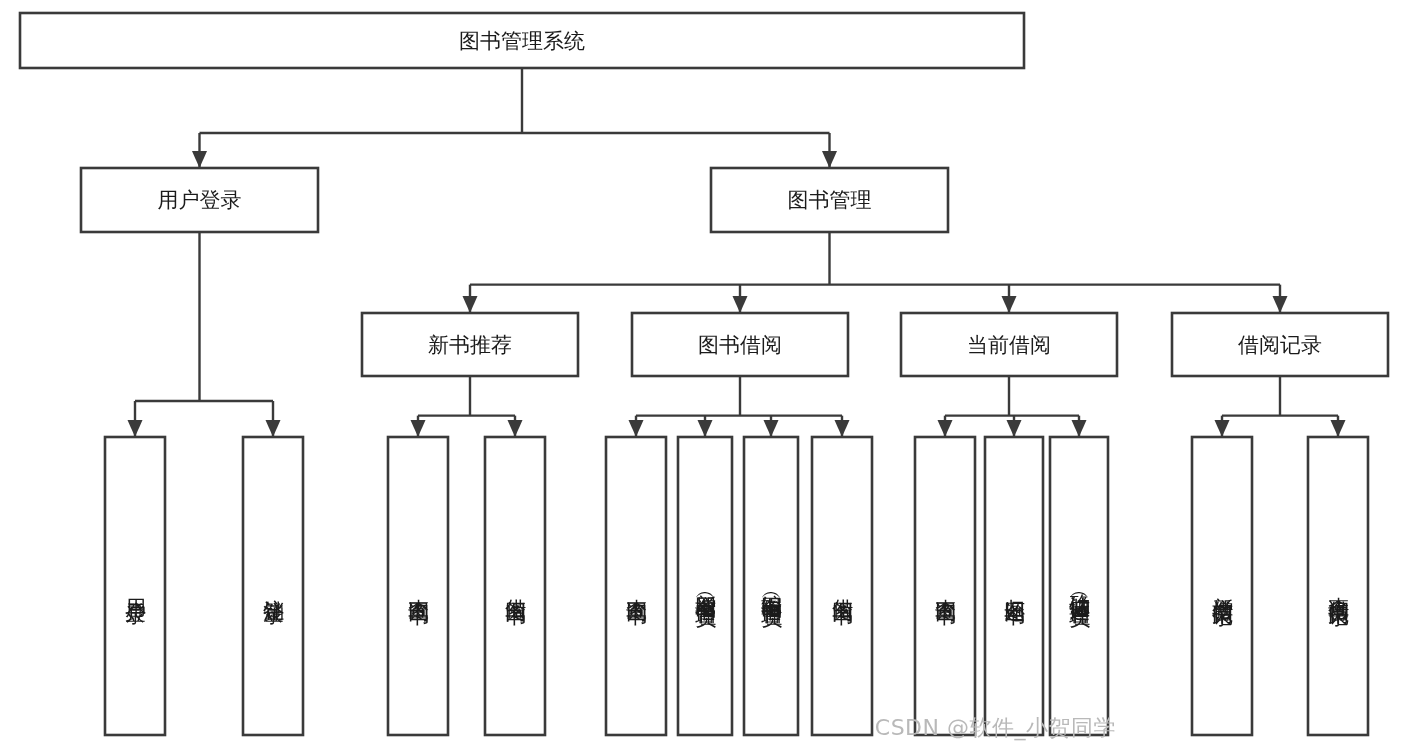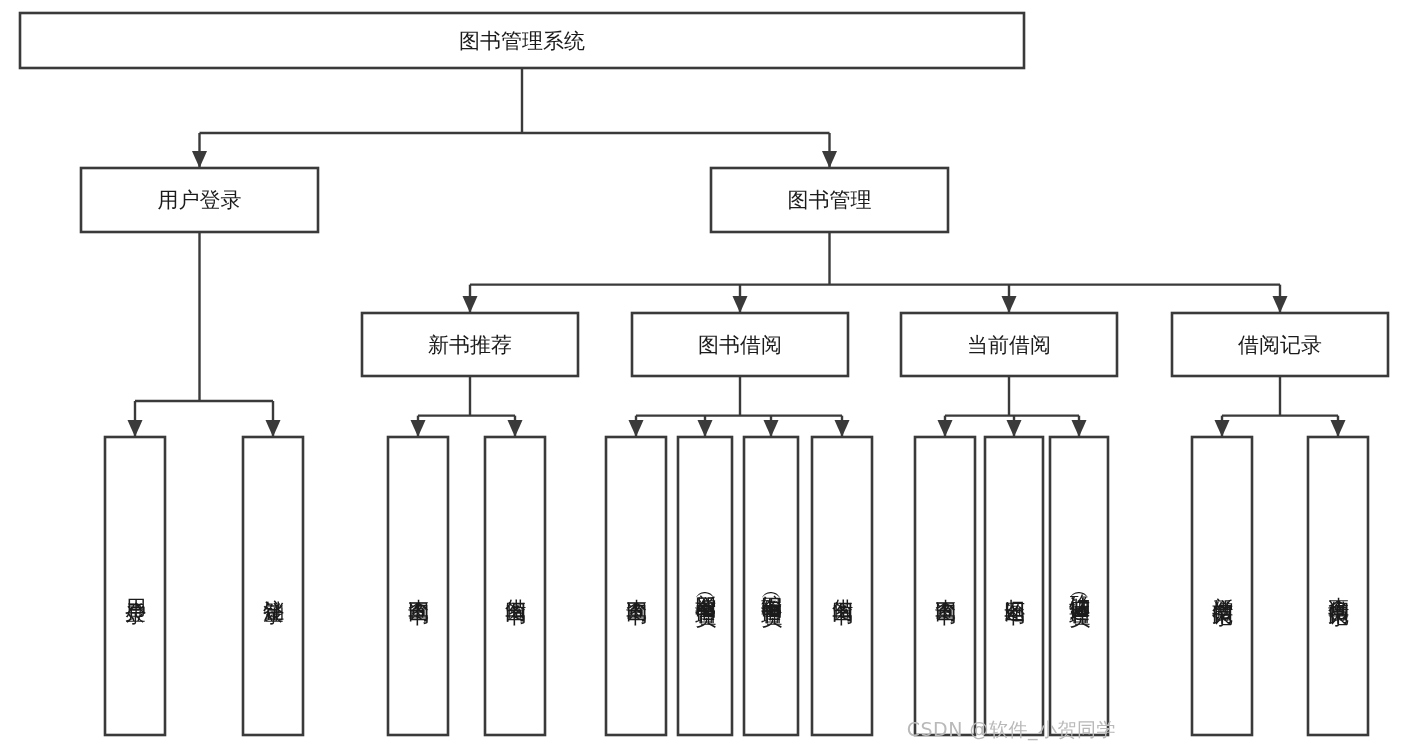--- a/index.html
+++ b/index.html
@@ -62,21 +62,21 @@
     align-items: center;
     justify-content: center;
     white-space: nowrap;
     pointer-events: none;
   }
   .watermark {
     position: absolute;
     right: 8px;
     bottom: 4px;
     font-family: "DejaVu Sans", "Liberation Sans", sans-serif;
-    font-size: 19px;
+    font-size: 22px;
     color: #b9b9b9;
     letter-spacing: 0.5px;
     white-space: nowrap;
   }
 </style>
 </head>
 <body>
 
 <div id="diagram-root">
   <svg id="flow" viewBox="0 0 1405 747" xmlns="http://www.w3.org/2000/svg">

